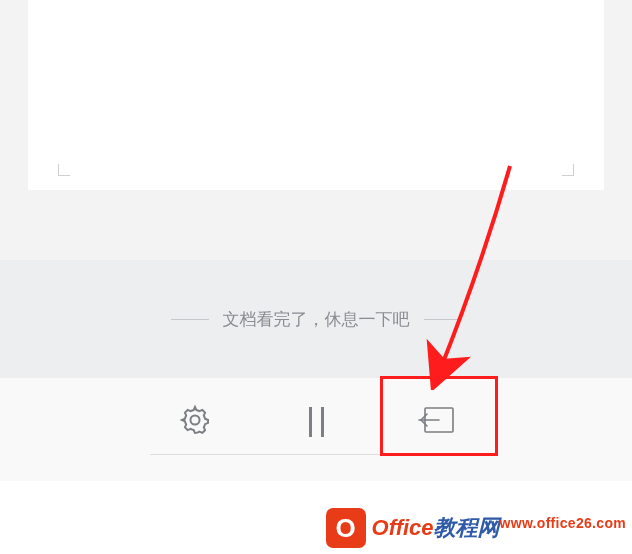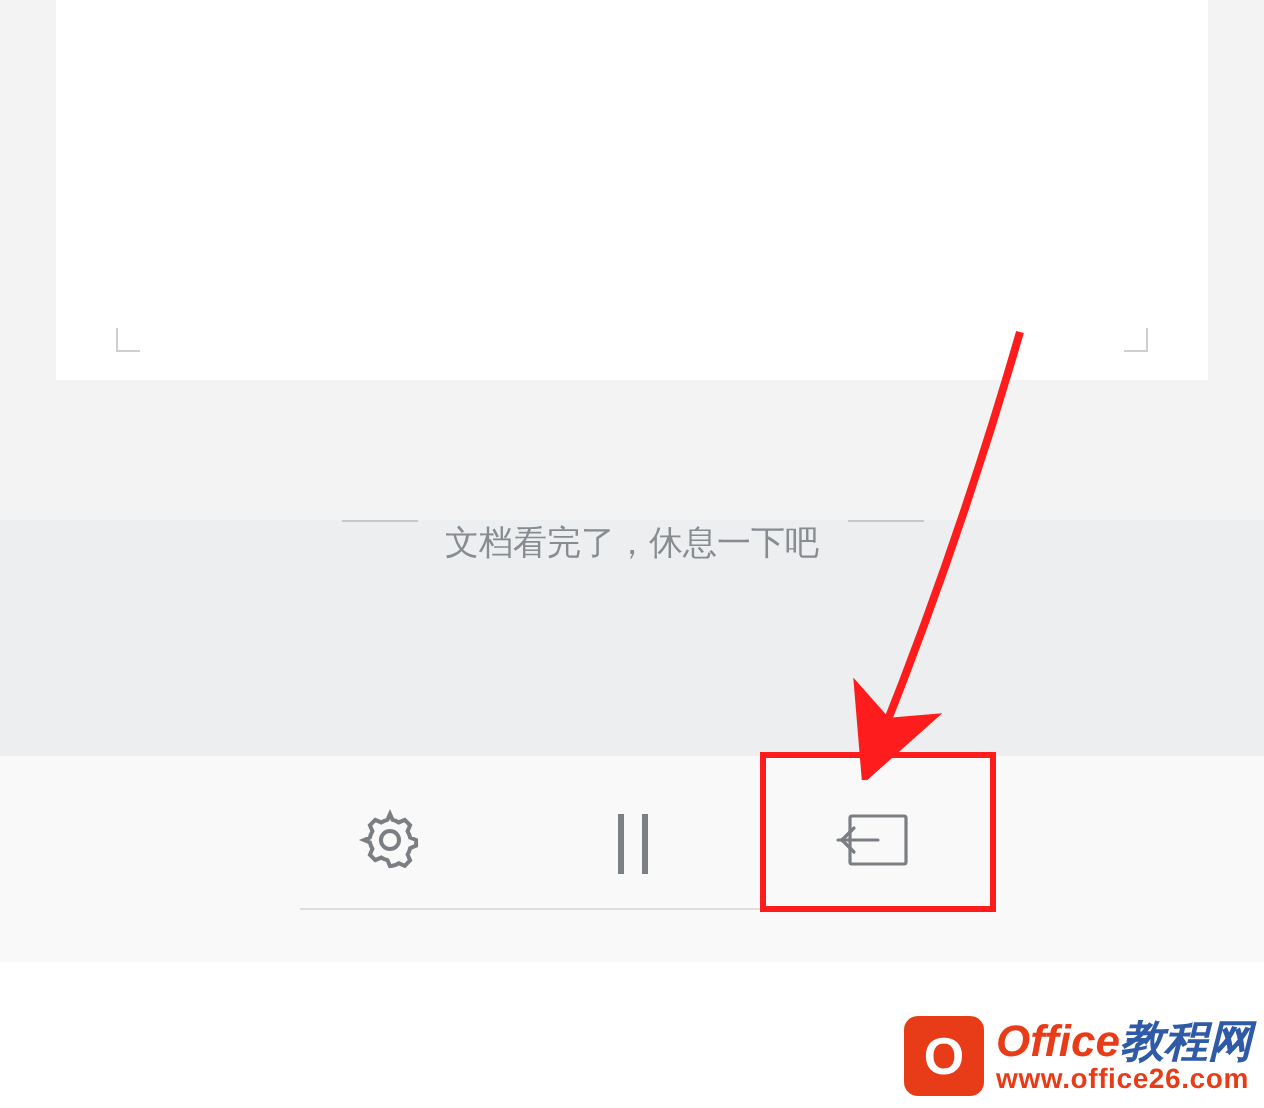--- a/index.html
+++ b/index.html
@@ -38,21 +38,21 @@
     }
     .page-corner-br {
       right: 30px;
       border-right: 1px solid #cfcfcf;
       border-bottom: 1px solid #cfcfcf;
     }
     .end-banner {
       height: 118px;
       background: #eceef0;
       display: flex;
-      align-items: flex-start;
+      align-items: center;
       justify-content: center;
       color: #888c91;
       font-size: 17px;
     }
     .end-banner .line {
       width: 38px;
       height: 1px;
       background: #c5c7ca;
       margin: 0 14px;
     }
@@ -120,21 +120,21 @@
       background: #e83c18;
       border-radius: 7px;
       color: #fff;
       display: flex;
       align-items: center;
       justify-content: center;
       font-weight: 700;
       font-size: 26px;
       font-family: Arial, sans-serif;
     }
-    .wm-text { display: flex; flex-direction: column; line-height: 1.05; }
+    .wm-text { display: flex; flex-direction: row; line-height: 1.05; }
     .wm-title {
       font-size: 22px;
       font-weight: 700;
       font-style: italic;
     }
     .wm-title .o1 { color: #e83c18; }
     .wm-title .o2 { color: #2f5aa8; }
     .wm-url {
       font-size: 14px;
       color: #e83c18;

